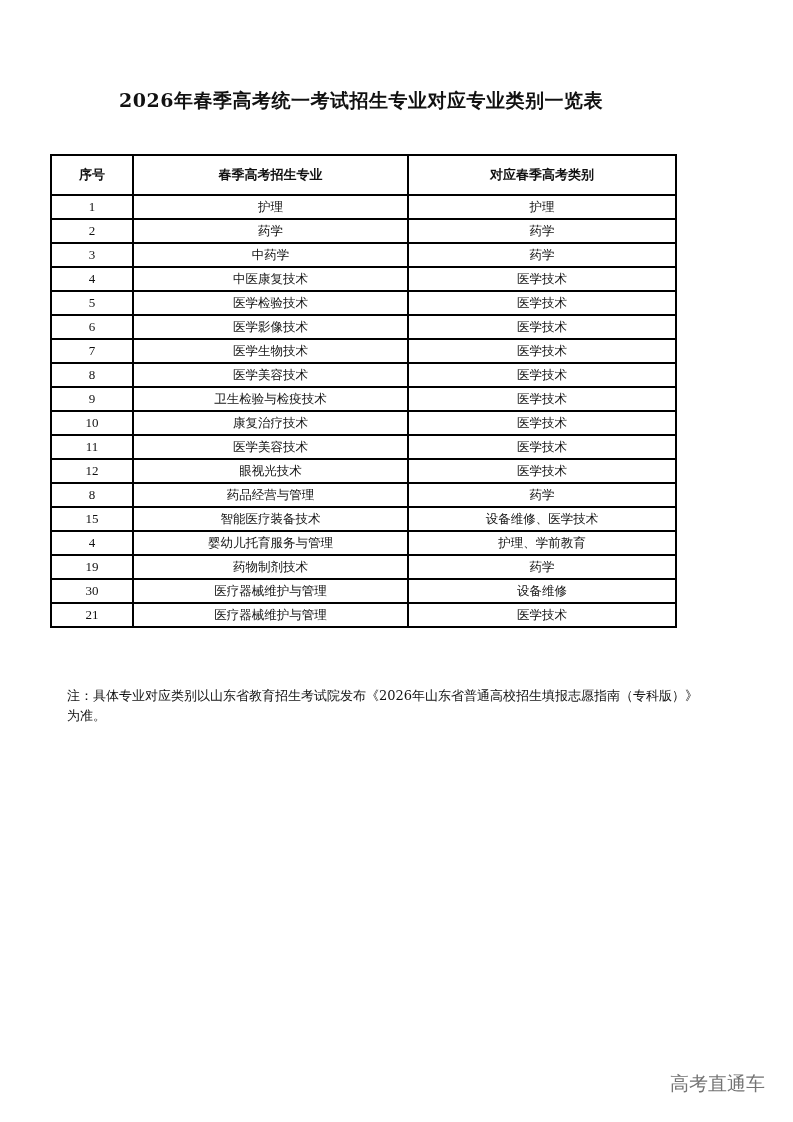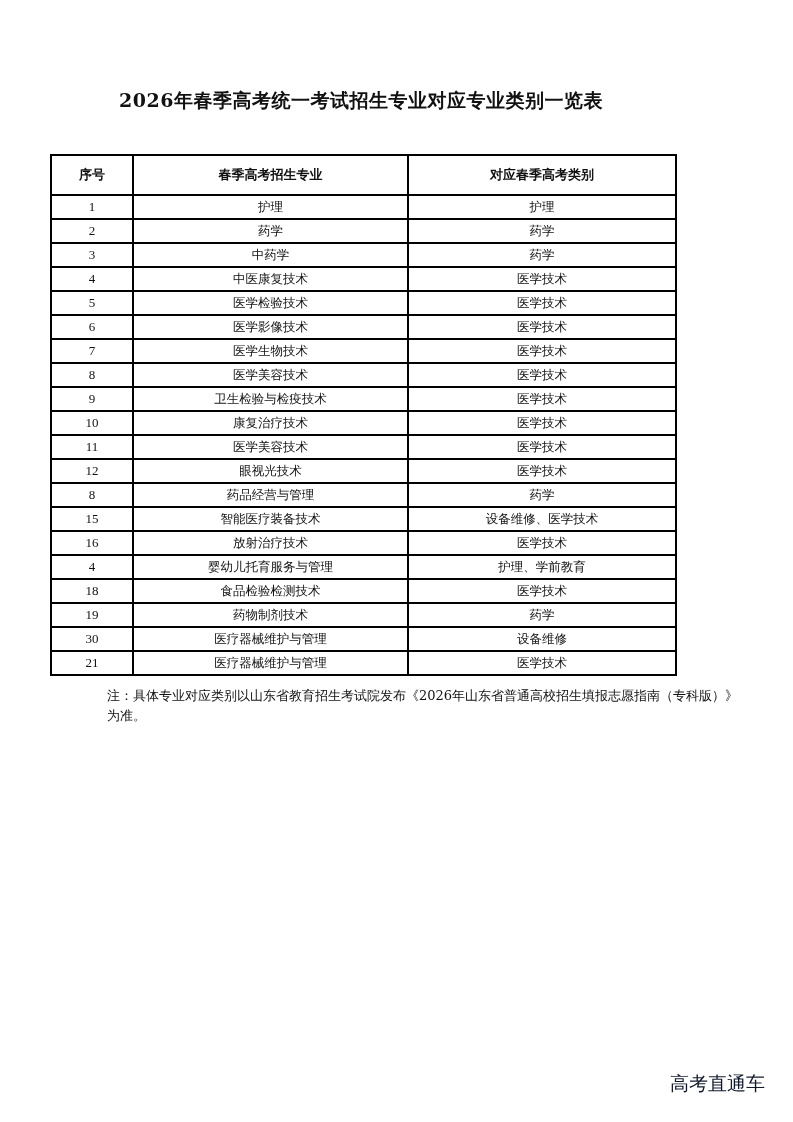--- a/index.html
+++ b/index.html
@@ -7,23 +7,23 @@
          font-family: "DejaVu Serif", "Liberation Serif", serif; color: #111; }
   .title { position: absolute; left: 0; top: 88px; width: 722px; text-align: center;
            font-size: 19px; font-weight: bold; letter-spacing: 0.5px; }
   table { position: absolute; left: 50px; top: 130px; width: 625px;
           border-collapse: collapse; table-layout: fixed; margin-top: 24px; }
   td, th { border: 2px solid #000; text-align: center; padding: 0; font-size: 12.5px; font-weight: normal; }
   th { height: 38px; font-weight: bold; font-size: 13px; }
   td { height: 22px; }
   col.c1 { width: 82px; } col.c2 { width: 275px; } col.c3 { width: 268px; }
   .num { font-family: "Liberation Serif", serif; font-size: 13px; }
-  .note { position: absolute; left: 67px; top: 686px; width: 640px; font-size: 13px; line-height: 20px; margin-left: 40px; }
+  .note { position: absolute; left: 67px; top: 686px; width: 640px; font-size: 13px; line-height: 20px; }
   .watermark { position: absolute; right: 28px; top: 1071px; font-family: "DejaVu Sans", sans-serif;
-               font-size: 19px; color: #0f172a; }
+               font-size: 19px; color: #737373; }
 </style>
 </head>
 <body>
 
 <div class="title">2026年春季高考统一考试招生专业对应专业类别一览表</div>
 
 <table>
   <colgroup>
       <col class="c1">
       <col class="c2">
@@ -101,33 +101,23 @@
         <td class="num">8</td>
         <td>药品经营与管理</td>
         <td>药学</td>
       </tr>
       <tr>
         <td class="num">15</td>
         <td>智能医疗装备技术</td>
         <td>设备维修、医学技术</td>
       </tr>
       <tr>
-        <td class="num">16</td>
-        <td>放射治疗技术</td>
-        <td>医学技术</td>
-      </tr>
-      <tr>
         <td class="num">4</td>
         <td>婴幼儿托育服务与管理</td>
         <td>护理、学前教育</td>
-      </tr>
-      <tr>
-        <td class="num">18</td>
-        <td>食品检验检测技术</td>
-        <td>医学技术</td>
       </tr>
       <tr>
         <td class="num">19</td>
         <td>药物制剂技术</td>
         <td>药学</td>
       </tr>
       <tr>
         <td class="num">30</td>
         <td>医疗器械维护与管理</td>
         <td>设备维修</td>

